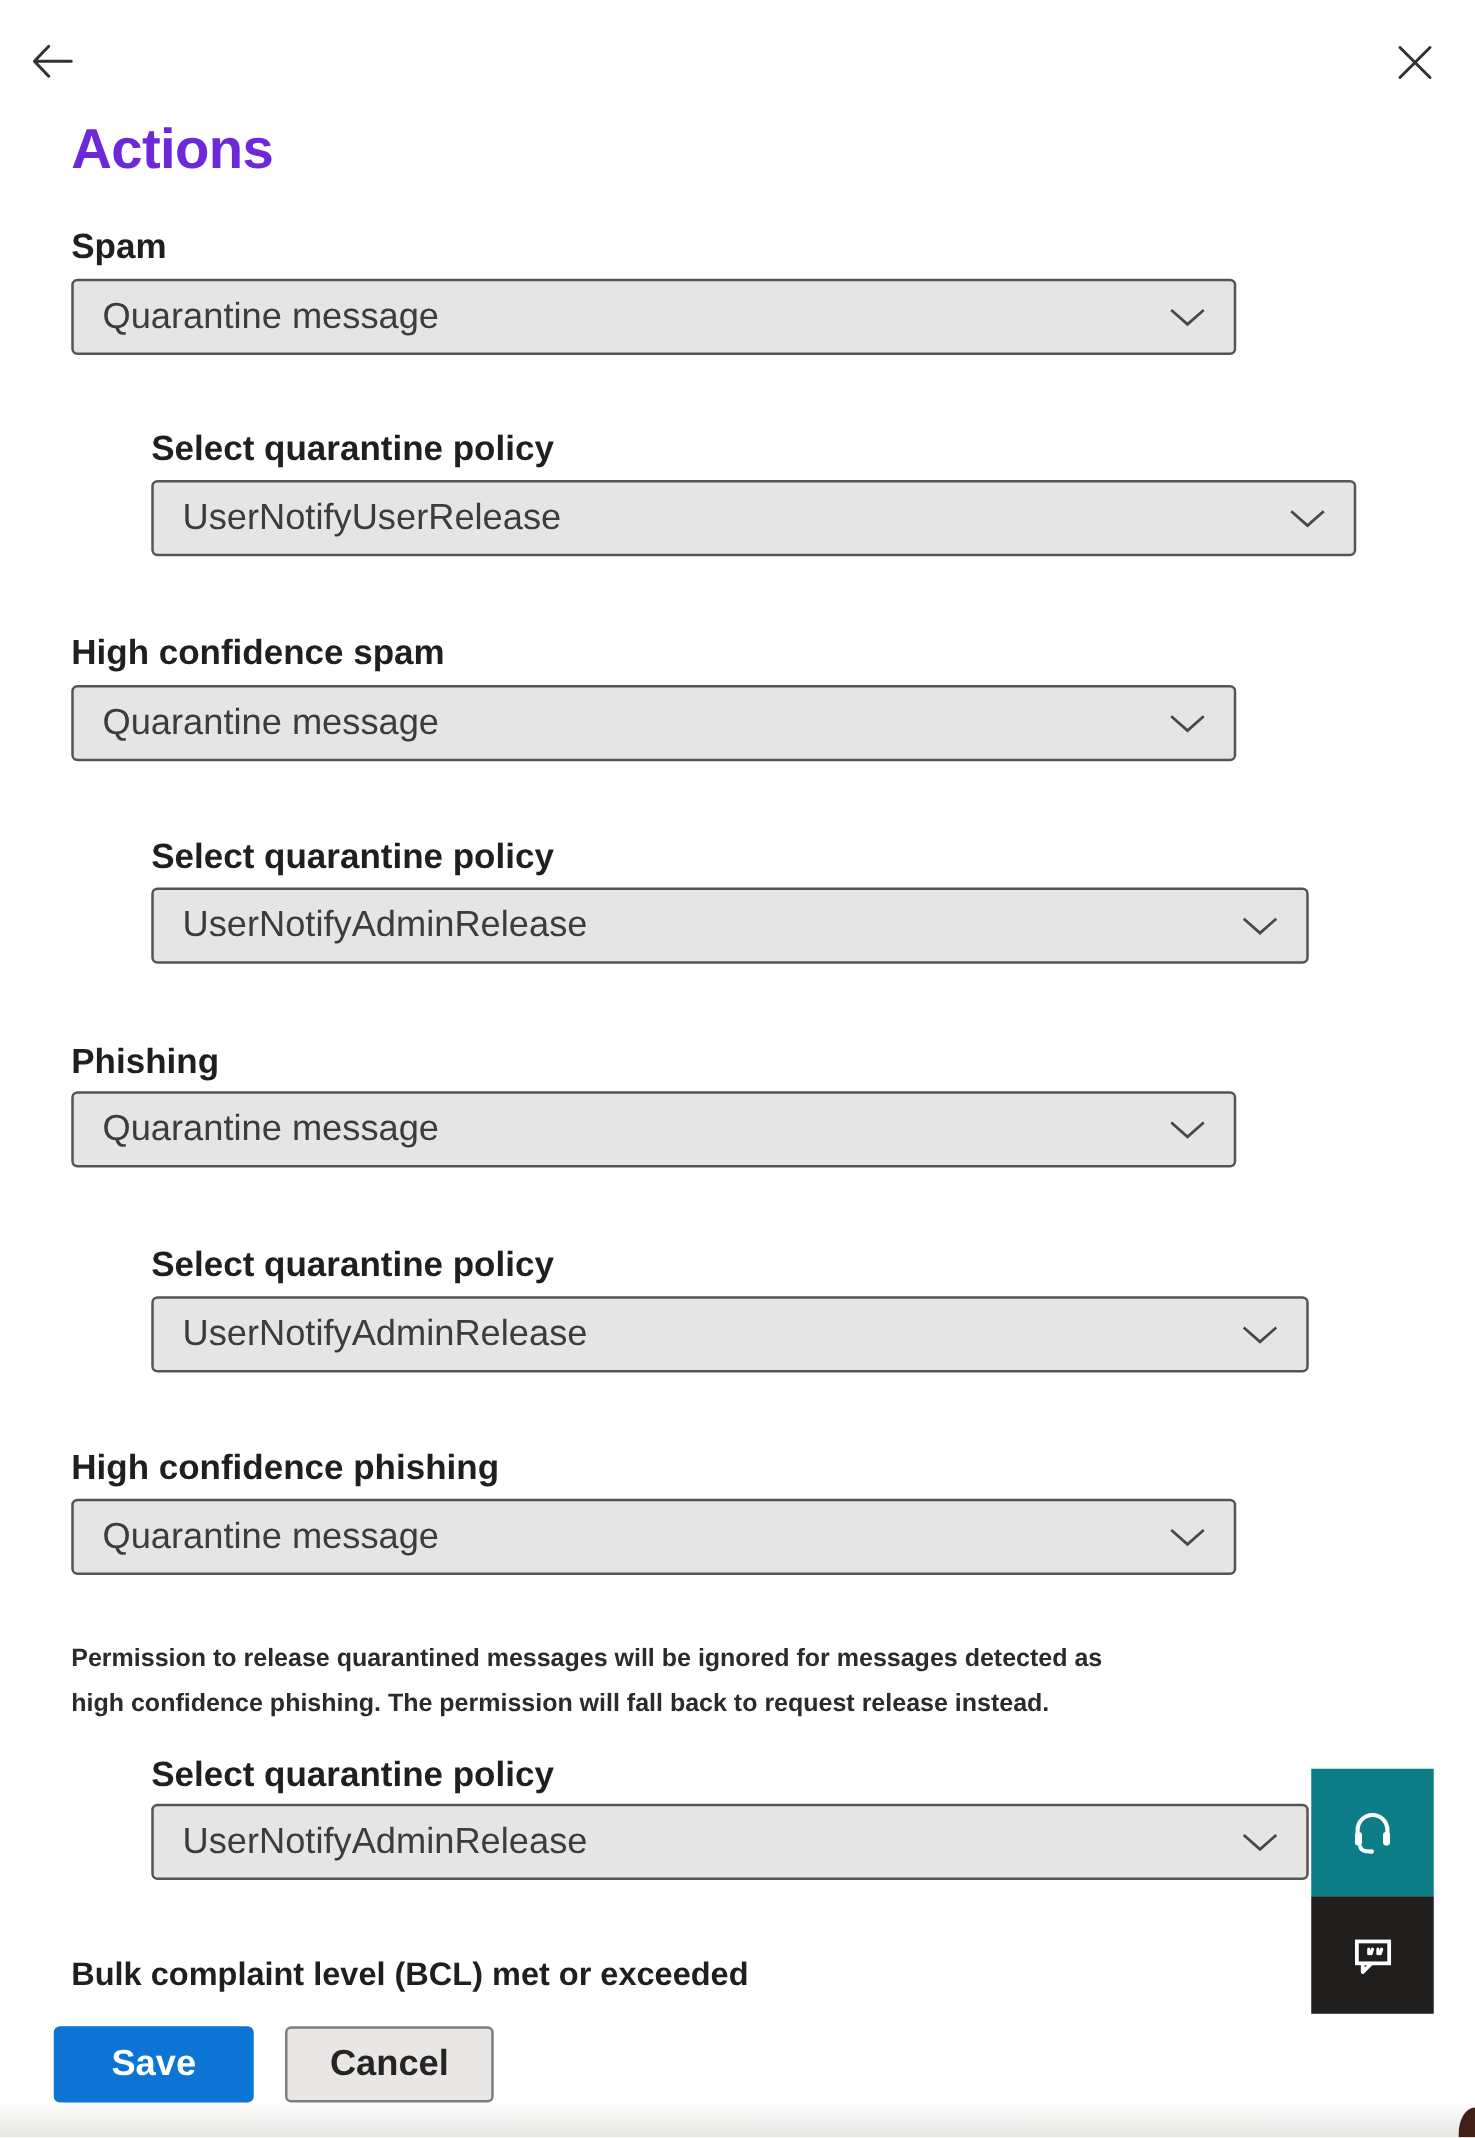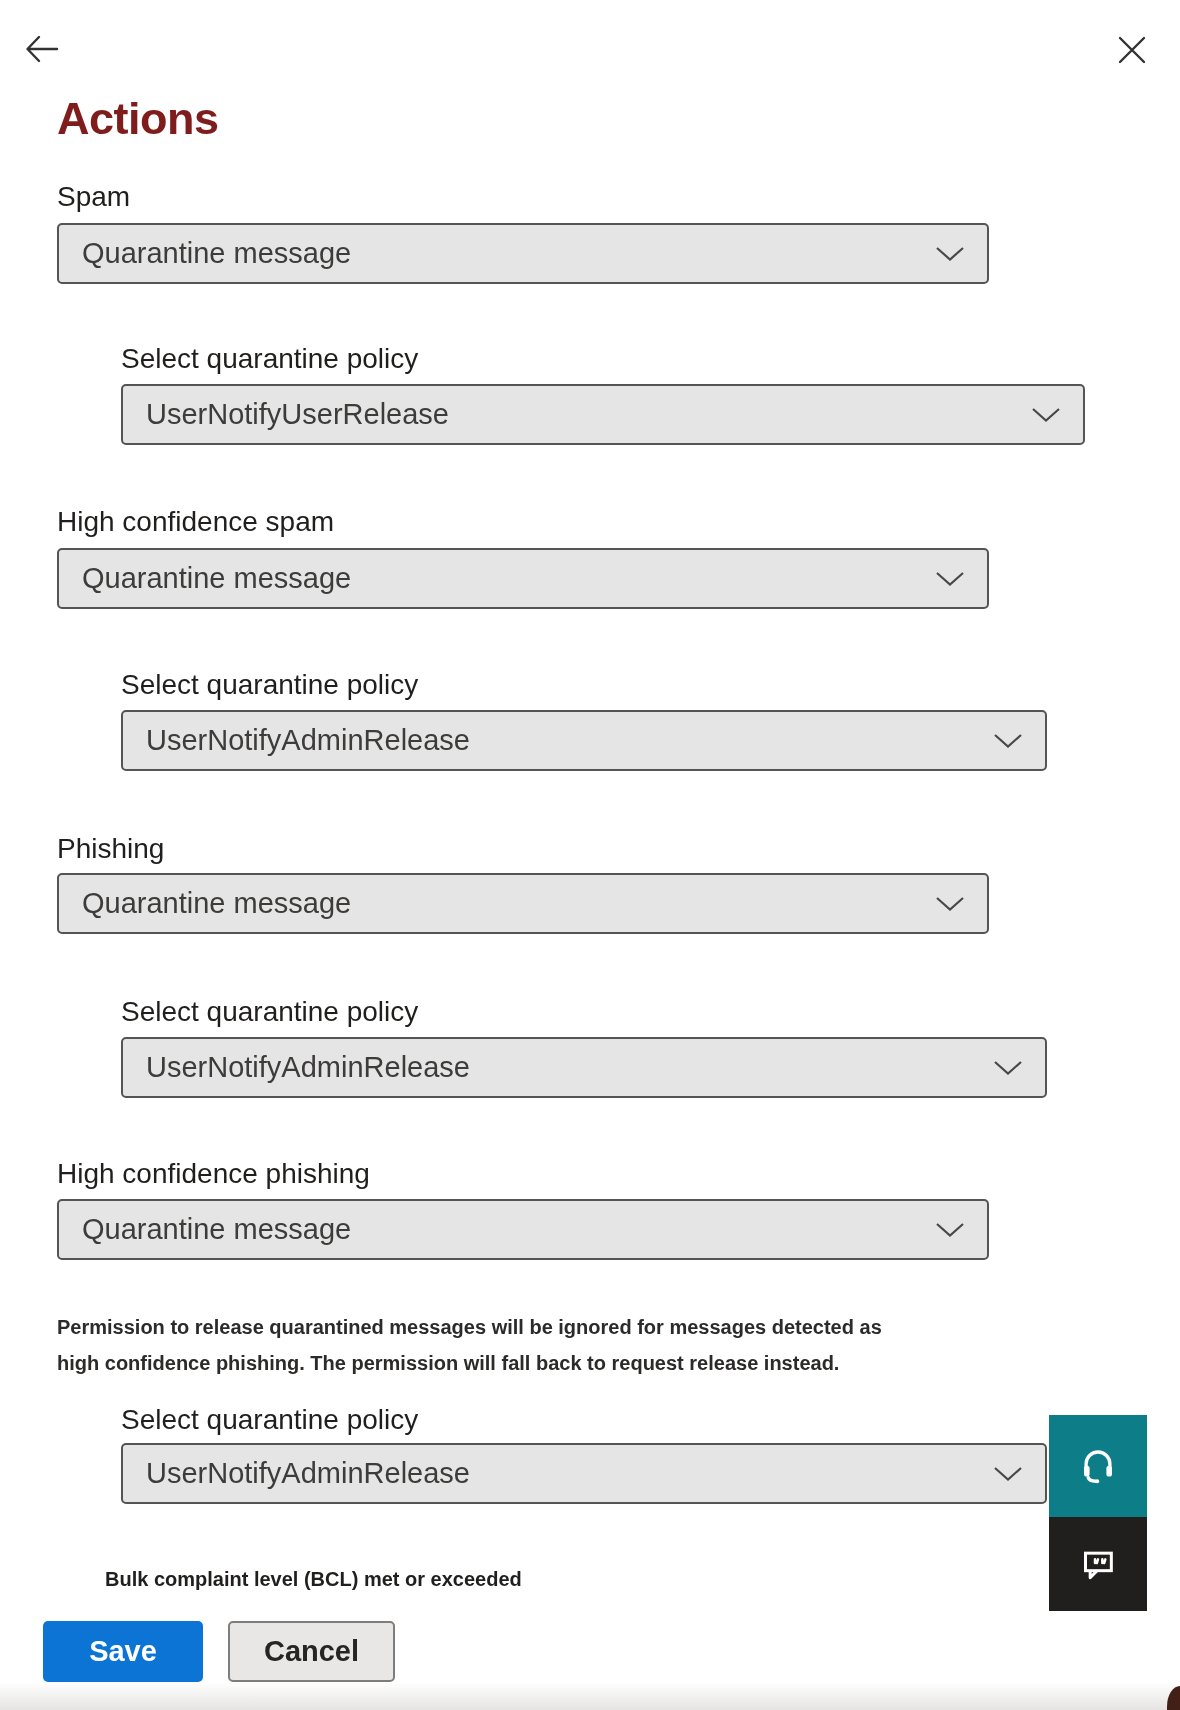--- a/index.html
+++ b/index.html
@@ -5,23 +5,23 @@
   html,body{margin:0;padding:0;background:#fff;}
   .screen{
     position:relative;width:1180px;height:1710px;overflow:hidden;background:#ffffff;
     font-family:"Liberation Sans",sans-serif;color:#201f1e;
   }
   
   .icon-btn{position:absolute;background:none;border:none;padding:0;cursor:pointer;width:44px;height:40px;display:flex;align-items:center;justify-content:center;}
   .back-btn{left:20px;top:29px;}
   .close-btn{left:1110px;top:30px;}
   
-  .page-title{position:absolute;left:57px;top:94px;font-size:45px;line-height:50px;font-weight:700;color:#7f1d1d;letter-spacing:-0.5px;}
+  .page-title{position:absolute;left:57px;top:94px;font-size:45px;line-height:50px;font-weight:700;color:#6d28d9;letter-spacing:-0.5px;}
   
-  .lbl{position:absolute;font-size:28px;line-height:32px;font-weight:400;color:#201f1e;white-space:nowrap;}
+  .lbl{position:absolute;font-size:28px;line-height:32px;font-weight:700;color:#201f1e;white-space:nowrap;}
   .lbl.f0{left:57px;top:181px;}
   .lbl.f1{left:121px;top:343px;}
   .lbl.f2{left:57px;top:506px;}
   .lbl.f3{left:121px;top:669px;}
   .lbl.f4{left:57px;top:833px;}
   .lbl.f5{left:121px;top:996px;}
   .lbl.f6{left:57px;top:1158px;}
   .lbl.f7{left:121px;top:1404px;}
   
   .dd{
@@ -34,21 +34,21 @@
   .dd.f3{left:121px;top:710px;width:926px;}
   .dd.f4{left:57px;top:873px;width:932px;}
   .dd.f5{left:121px;top:1037px;width:926px;}
   .dd.f6{left:57px;top:1199px;width:932px;}
   .dd.f7{left:121px;top:1443px;width:926px;}
   .dd-value{font-size:29px;color:#3d3c3b;white-space:nowrap;}
   .chev{position:absolute;right:22px;top:50%;transform:translateY(-50%);display:flex;}
   
   .note{position:absolute;left:57px;top:1309px;width:1010px;font-size:20px;line-height:36px;color:#2c2b2a;white-space:pre-line;font-weight:bold;}
   
-  .clipped-lbl{position:absolute;left:57px;top:1562px;font-size:20px;line-height:34px;font-weight:600;color:#201f1e;white-space:nowrap;z-index:1;margin-left:48px;}
+  .clipped-lbl{position:absolute;left:57px;top:1562px;font-size:26px;line-height:34px;font-weight:600;color:#201f1e;white-space:nowrap;z-index:1;}
   
   .footer{position:absolute;left:0;top:1595px;width:1180px;height:115px;background:#ffffff;z-index:5;}
   .btn{position:absolute;top:26px;height:61px;border-radius:5px;font-family:inherit;font-size:29px;font-weight:600;cursor:pointer;display:flex;align-items:center;justify-content:center;box-sizing:border-box;}
   .btn-save{left:43px;width:160px;background:#0b74d4;border:none;color:#ffffff;}
   .btn-cancel{left:228px;width:167px;background:#e8e7e6;border:2px solid #7f7d7b;color:#262524;}
   .bottom-fade{position:absolute;left:0;top:1682px;width:1180px;height:28px;background:linear-gradient(180deg,rgba(232,230,228,0) 0%,#e6e4e2 100%);z-index:8;pointer-events:none;}
   .corner-wedge{position:absolute;right:0;bottom:0;width:13px;height:24px;background:#421f17;border-top-left-radius:100% 85%;z-index:9;}
   
   .widget{position:absolute;left:1049px;width:98px;border:none;padding:0;cursor:pointer;display:flex;align-items:center;justify-content:center;z-index:10;}
   .widget-headset{top:1415px;height:102px;background:#0d7d87;}

